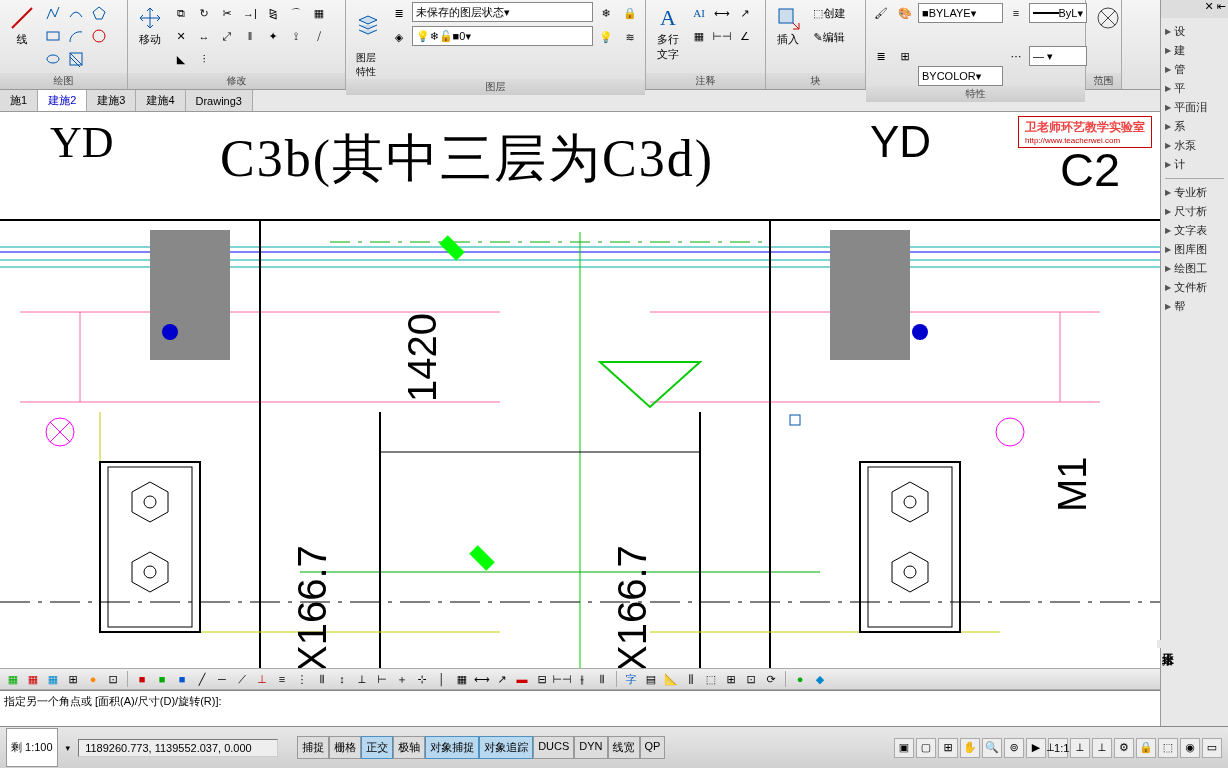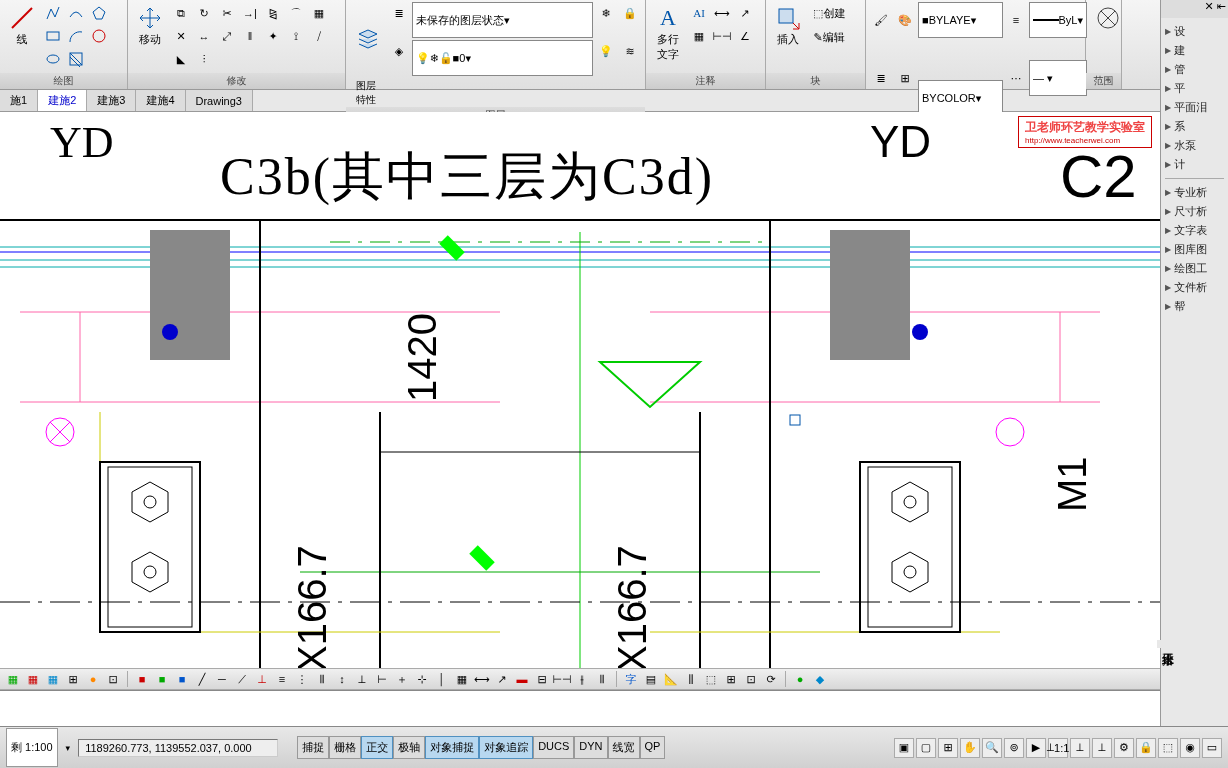--- a/index.html
+++ b/index.html
@@ -7,21 +7,21 @@
 
 
 .ribbon { display: flex; height: 90px; background: linear-gradient(#f5f5f5, #e0e0e0); border-bottom: 1px solid #999; }
 .ribbon-panel { border-right: 1px solid #aaa; padding: 2px 4px; display: flex; flex-direction: column; position: relative; }
 .ribbon-panel-content { flex: 1; display: flex; align-items: flex-start; gap: 2px; }
 .ribbon-panel-label { text-align: center; font-size: 10px; color: #444; background: linear-gradient(#ddd,#ccc); padding: 1px; margin: 0 -4px -2px -4px; }
 .rb-btn { width: 22px; height: 22px; border: 1px solid transparent; display: flex; align-items: center; justify-content: center; cursor: pointer; }
 .rb-big { display: flex; flex-direction: column; align-items: center; padding: 2px 4px; cursor: pointer; }
 .rb-big-icon { width: 28px; height: 28px; display: flex; align-items: center; justify-content: center; }
 .rb-grid { display: grid; grid-template-columns: repeat(auto-fill, 22px); grid-auto-rows: 22px; gap: 1px; }
-.rb-dropdown { height: 36px; border: 1px solid #888; background: #fff; padding: 1px 3px; font-size: 11px; display: flex; align-items: center; }
+.rb-dropdown { height: 20px; border: 1px solid #888; background: #fff; padding: 1px 3px; font-size: 11px; display: flex; align-items: center; }
 
 
 .doc-tabs { height: 22px; background: #e8e8e8; display: flex; border-bottom: 1px solid #999; }
 .doc-tab { padding: 2px 10px; border-right: 1px solid #aaa; background: #ddd; cursor: pointer; display: flex; align-items: center; }
 .doc-tab.active { background: #fff; color: #0000cc; }
 
 
 .canvas-area { position: absolute; top: 112px; left: 0; right: 68px; bottom: 100px; background: #fff; overflow: hidden; }
 .canvas-area svg { position: absolute; top: 0; left: 0; }
 .watermark { position: absolute; top: 4px; right: 8px; border: 1px solid #c00; padding: 2px 6px; background: #fff; }
@@ -332,23 +332,23 @@
     <circle cx="910" cy="390" r="6" fill="none" stroke="#000"></circle>
     <polygon points="910,440 928,450 928,470 910,480 892,470 892,450" fill="none" stroke="#000"></polygon>
     <circle cx="910" cy="460" r="6" fill="none" stroke="#000"></circle>
 
     <line x1="0" y1="490" x2="1160" y2="490" stroke="#000" stroke-dasharray="30 8 4 8"></line>
 
     <rect x="790" y="303" width="10" height="10" fill="none" stroke="#05a"></rect>
   </svg>
 
   <div style="position:absolute; left:50px; top:5px; font-size:44px; font-family:'SimSun';">YD</div>
-  <div style="position:absolute; left:220px; top:30px; font-size:52px; font-family:'SimSun'; letter-spacing:2px;">C3b(其中三层为C3d)</div>
+  <div style="position:absolute; left:220px; top:12px; font-size:52px; font-family:'SimSun'; letter-spacing:2px;">C3b(其中三层为C3d)</div>
   <div style="position:absolute; left:870px; top:5px; font-size:44px;">YD</div>
-  <div style="position:absolute; left:1060px; top:30px; font-size:60px;">C2</div>
+  <div style="position:absolute; left:1060px; top:30px; font-size:47px;">C2</div>
   <div style="position:absolute; left:400px; top:290px; font-size:40px; transform:rotate(-90deg); transform-origin:left top;">1420</div>
   <div style="position:absolute; left:290px; top:560px; font-size:40px; transform:rotate(-90deg); transform-origin:left top;">X166.7</div>
   <div style="position:absolute; left:610px; top:560px; font-size:40px; transform:rotate(-90deg); transform-origin:left top;">X166.7</div>
   <div style="position:absolute; left:1050px; top:400px; font-size:40px; transform:rotate(-90deg); transform-origin:left top;">M1</div>
 
   <div class="watermark">
     <div class="t1">卫老师环艺教学实验室</div>
     <div class="t2">http://www.teacherwei.com</div>
   </div>
 </div>
@@ -446,20 +446,21 @@
   <div class="dock-btn">⬚</div>
   <div class="dock-btn">⊞</div>
   <div class="dock-btn">⊡</div>
   <div class="dock-btn">⟳</div>
   <div style="width:1px;height:16px;background:#aaa;margin:0 3px"></div>
   <div class="dock-btn" style="color:#0a0">●</div>
   <div class="dock-btn" style="color:#08c">◆</div>
 </div>
 
 <div class="cmdline">
+  <div>指定另一个角点或 [面积(A)/尺寸(D)/旋转(R)]:</div>
 </div>
 
 <div class="status-bar">
   <div class="status-left">
     <span class="status-scale">剩 1:100</span>
     <span style="font-size:9px">▾</span>
     <span class="status-coords">1189260.773, 1139552.037, 0.000</span>
   </div>
   <div class="status-toggles">
     <div class="status-toggle"><span>捕捉</span></div>

